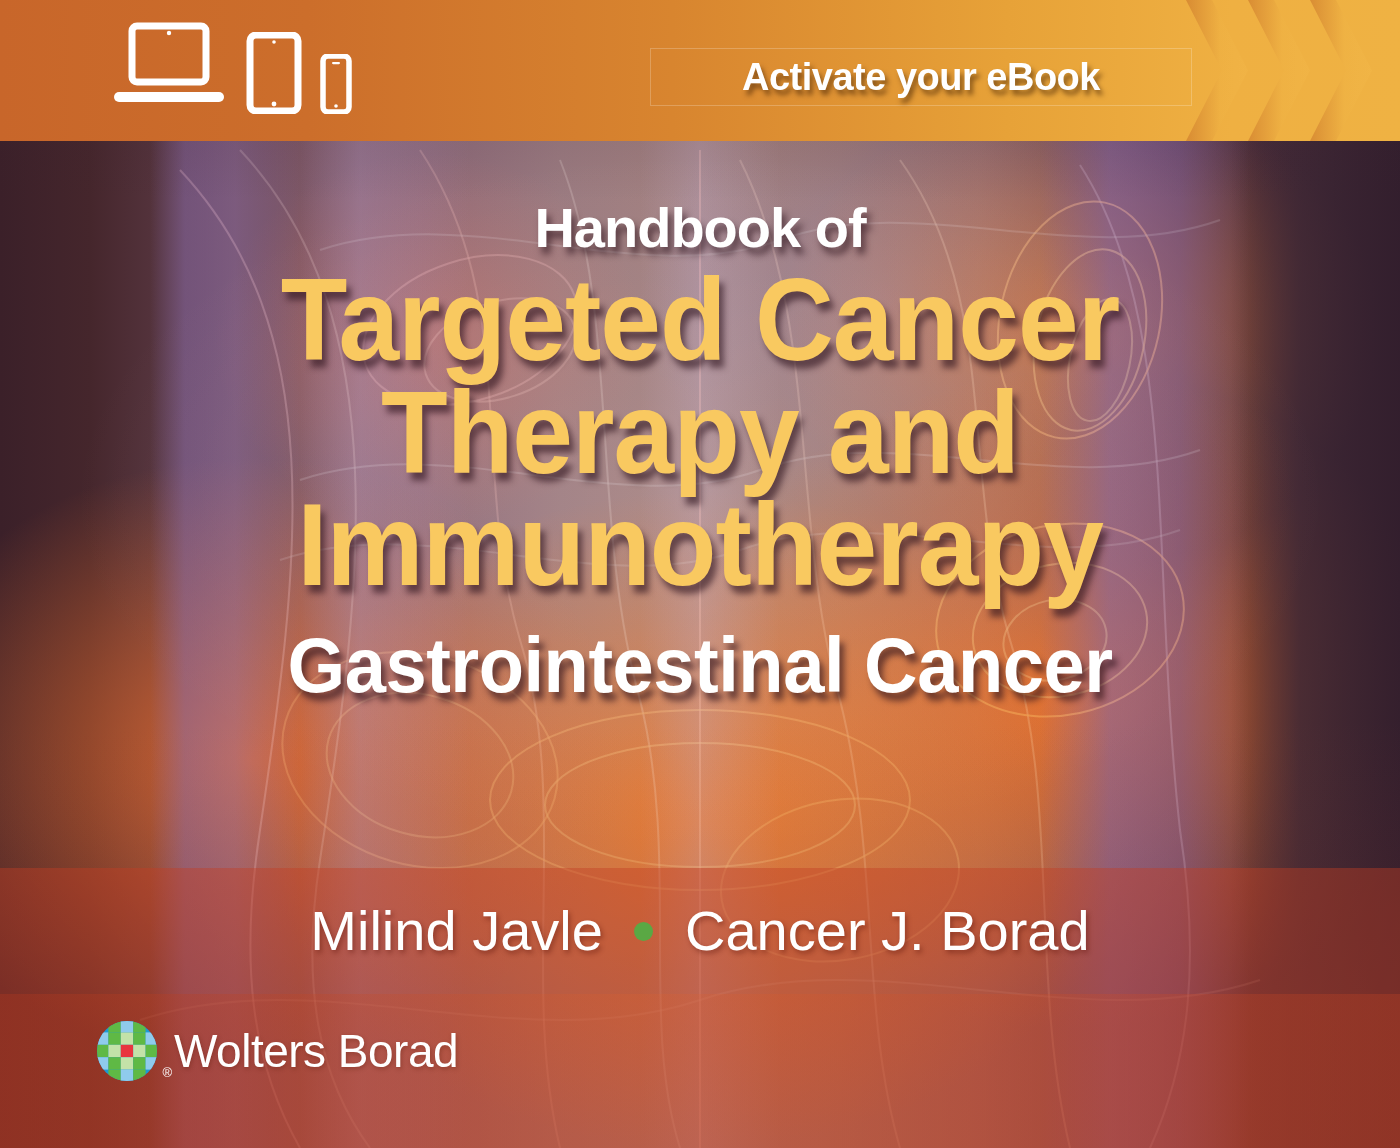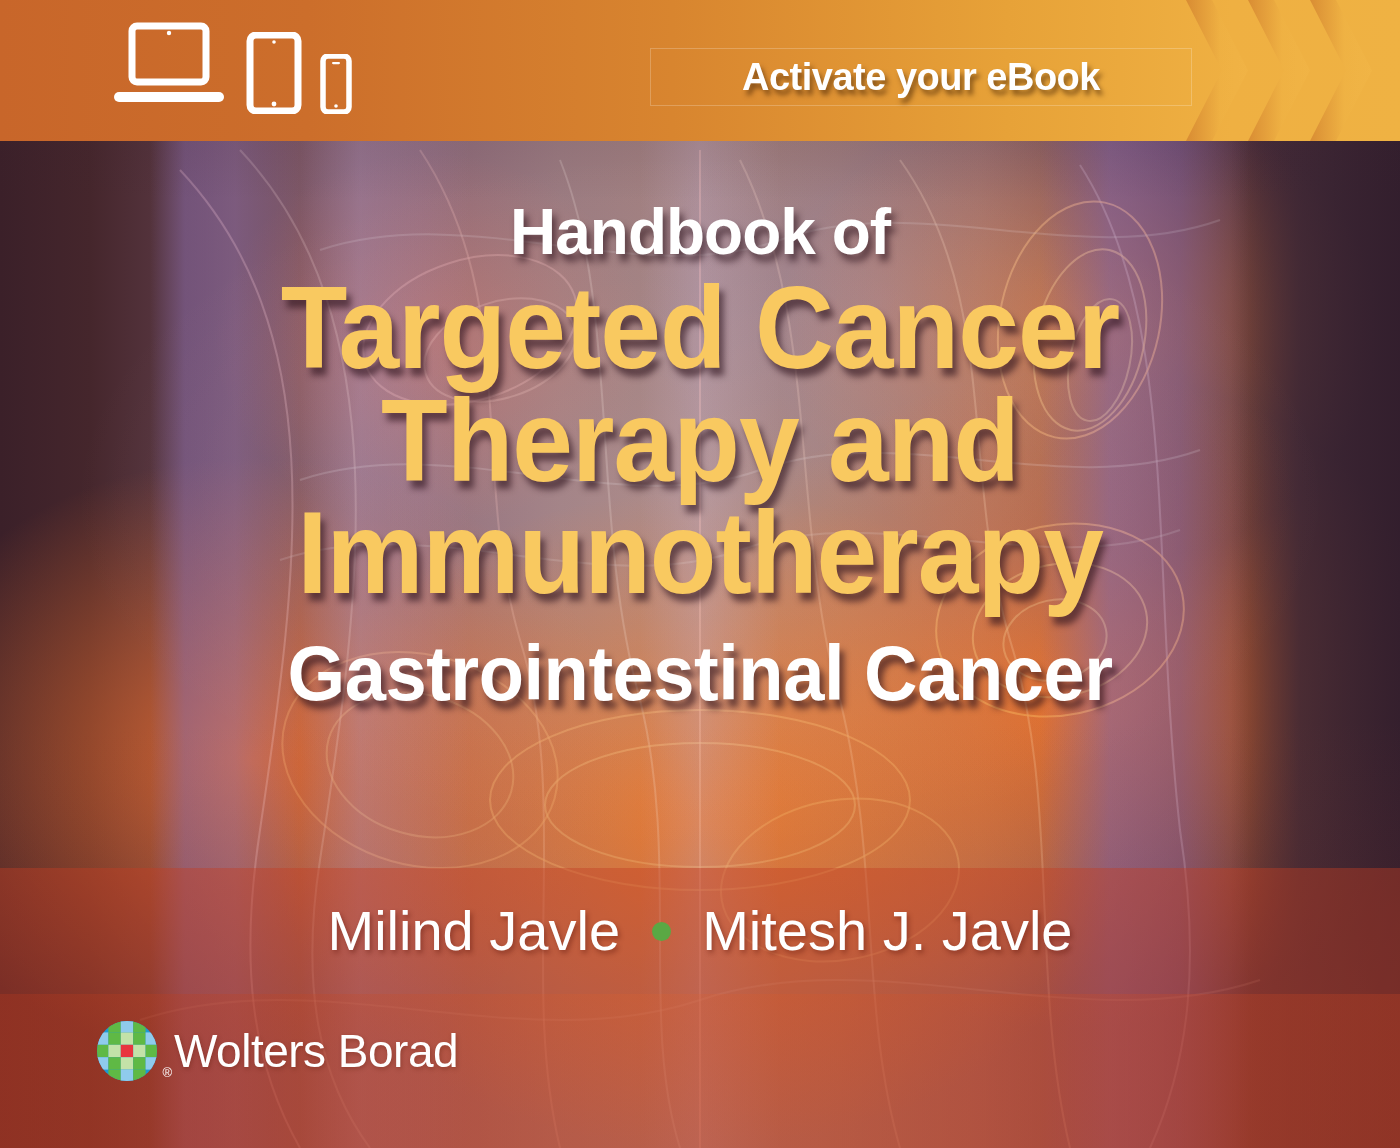--- a/index.html
+++ b/index.html
@@ -126,21 +126,21 @@
   }
 
   
   .title-area {
     position: absolute;
     left: 0; right: 0;
     top: 200px;
     text-align: center;
   }
   .t-handbook {
-    font-size: 64px;
+    font-size: 56px;
     font-weight: bold;
     color: #ffffff;
     letter-spacing: -1px;
     line-height: 1.0;
     text-shadow: 4px 7px 7px rgba(40,15,25,0.62);
     margin-bottom: 8px;
   }
   .t-main {
     font-size: 116px;
     font-weight: bold;
@@ -291,21 +291,21 @@
       <span class="ln">Targeted Cancer</span>
       <span class="ln">Therapy and</span>
       <span class="ln">Immunotherapy</span>
     </div>
     <div class="t-sub">Gastrointestinal Cancer</div>
   </div>
 
   <div class="authors">
     <span>Milind Javle</span>
     <span class="sep"></span>
-    <span>Mitesh J. Javle</span>
+    <span>Cancer J. Borad</span>
   </div>
 
   <div class="publisher">
     <span class="wk-mark">
       <svg width="62" height="62" viewBox="0 0 62 62" aria-hidden="true">
         <defs>
           <clipPath id="wkcirc">
               <circle cx="31" cy="31" r="30"></circle>
             </clipPath>
         </defs>

